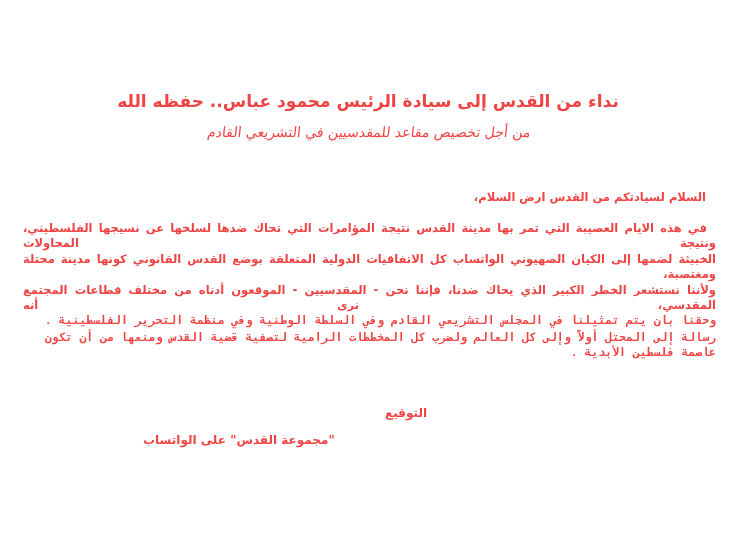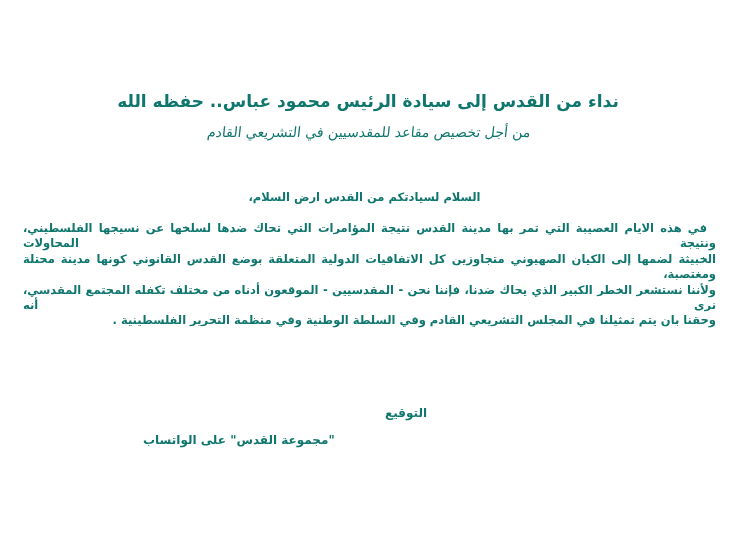--- a/index.html
+++ b/index.html
@@ -8,21 +8,21 @@
     background: #ffffff;
   }
   .page {
     position: relative;
     width: 736px;
     height: 504px;
     background: #ffffff;
     overflow: hidden;
     direction: rtl;
     font-family: "DejaVu Sans", sans-serif;
-    color: #0f766e;
+    color: #ef4444;
   }
   .doc-title {
     position: absolute;
     top: 80px;
     left: 0;
     right: 0;
     text-align: center;
     font-size: 17px;
     font-weight: 700;
     letter-spacing: 0;
@@ -44,33 +44,34 @@
   .bodytext {
     position: absolute;
     right: 20px;
     left: 23px;
     font-size: 11.5px;
     font-weight: 700;
     line-height: 15.4px;
   }
   .salutation {
     top: 190px;
-    text-align: center;
+    text-align: right;
     text-indent: 10px;
   }
   .para1 { top: 221px; }
   .para2 { top: 330px; }
   .jline {
     text-align: justify;
     text-align-last: justify;
   }
   .jline.first { text-indent: 9px; }
   .lastline {
     text-align: right;
     text-align-last: right;
+    font-family: Liberation Mono, monospace;
   }
   .sign-label {
     position: absolute;
     top: 406px;
     left: 0;
     right: 0;
     text-align: center;
     font-size: 12px;
     font-weight: 700;
     transform: translateX(38px);
@@ -96,25 +97,26 @@
   <h1 class="doc-title">نداء من القدس إلى سيادة الرئيس محمود عباس.. حفظه الله</h1>
 
   <div class="doc-subtitle">
     <span class="cal">من أجل تخصيص مقاعد للمقدسيين في التشريعي القادم</span>
   </div>
 
   <div class="bodytext salutation">السلام لسيادتكم من القدس ارض السلام،</div>
 
   <div class="bodytext para1">
     <div class="jline first">في هذه الايام العصيبة التي تمر بها مدينة القدس نتيجة المؤامرات التي تحاك ضدها لسلخها عن نسيجها الفلسطيني، ونتيجة المحاولات</div>
-    <div class="jline">الخبيثة لضمها إلى الكيان الصهيوني متجاوزين كل الاتفاقيات الدولية المتعلقة بوضع القدس القانوني كونها مدينة محتلة ومغتصبة،</div>
-    <div class="jline">ولأننا نستشعر الخطر الكبير الذي يحاك ضدنا، فإننا نحن - المقدسيين - الموقعون أدناه من مختلف تكفله المجتمع المقدسي، نرى أنه</div>
+    <div class="jline">الخبيثة لضمها إلى الكيان الصهيوني الواتساب كل الاتفاقيات الدولية المتعلقة بوضع القدس القانوني كونها مدينة محتلة ومغتصبة،</div>
+    <div class="jline">ولأننا نستشعر الخطر الكبير الذي يحاك ضدنا، فإننا نحن - المقدسيين - الموقعون أدناه من مختلف قطاعات المجتمع المقدسي، نرى أنه</div>
     <div class="lastline">وحقنا بان يتم تمثيلنا في المجلس التشريعي القادم وفي السلطة الوطنية وفي منظمة التحرير الفلسطينية .</div>
   </div>
 
   <div class="bodytext para2">
+    <div class="lastline">رسالة إلى المحتل أولاً وإلى كل العالم ولضرب كل المخططات الرامية لتصفية قضية القدس ومنعها من أن تكون عاصمة فلسطين الأبدية .</div>
   </div>
 
   <div class="sign-label">التوقيع</div>
 
   <div class="signature">"مجموعة القدس" على الواتساب</div>
 
 </div>
 
 </body></html>

